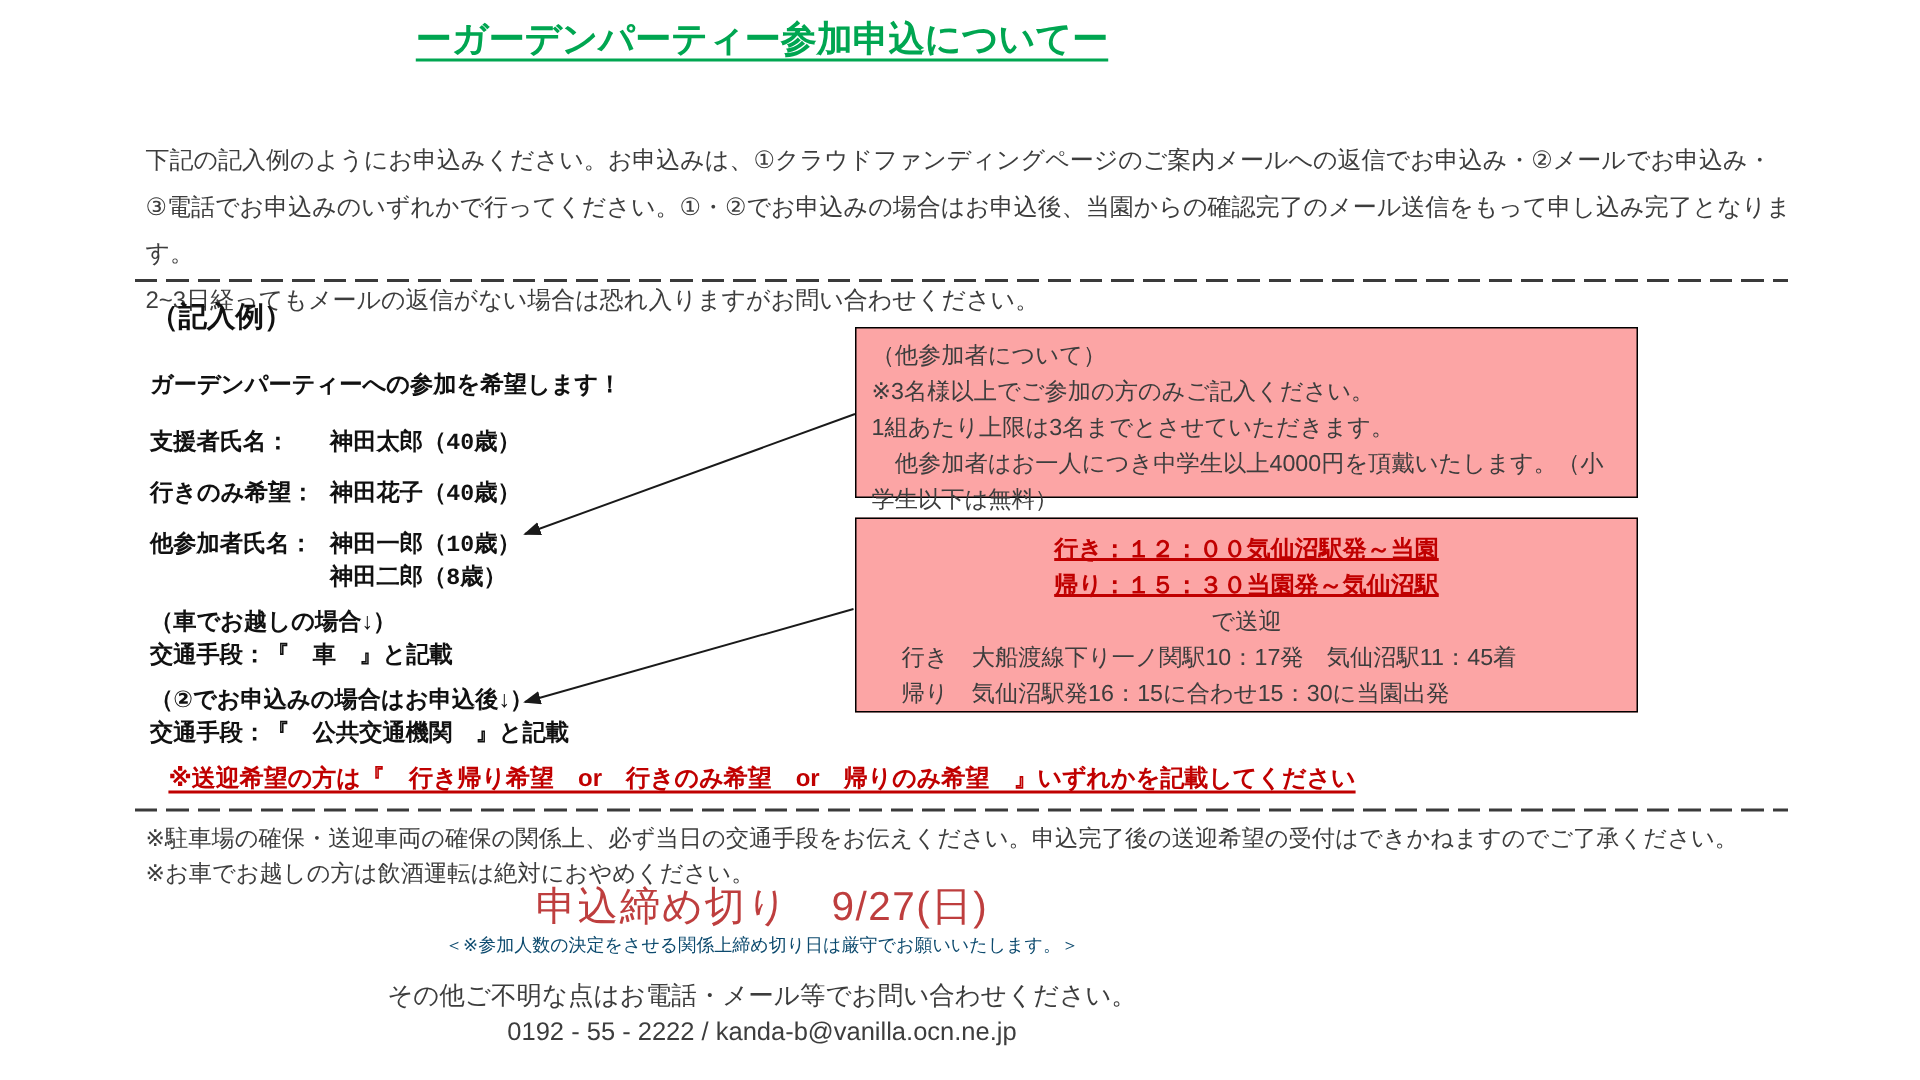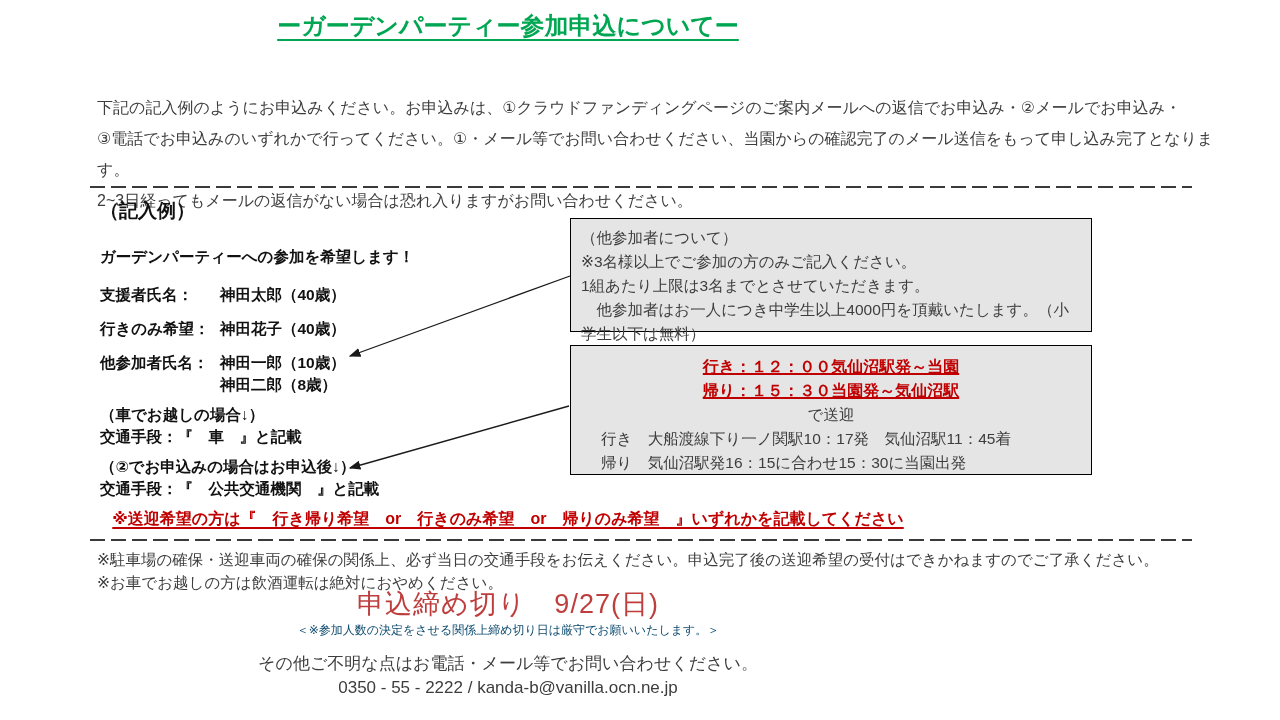--- a/index.html
+++ b/index.html
@@ -15,24 +15,24 @@
   }
   .intro{left:97px;top:92px;width:1125px;font-size:16px;line-height:31px;color:#3d3d3d;}
   .divider{
     left:90px;width:1102px;height:2px;
     background:repeating-linear-gradient(to right,#3a3a3a 0 15px,transparent 15px 21px);
   }
   .divider1{top:186px;}
   .divider2{top:539px;}
   .example-heading{left:100px;top:198px;font-size:19px;font-weight:bold;color:#111;}
   .ex{font-size:15.5px;font-weight:bold;color:#111;line-height:22px;}
-  .row{display:flex;}
+  .row{display:flex;font-family:Liberation Mono, monospace;}
   .row .lbl{min-width:120px;}
   .box{
-    border:1.5px solid #000;background:#e5e5e5;font-size:15.5px;color:#3d3d3d;
+    border:1.5px solid #000;background:#fca5a5;font-size:15.5px;color:#3d3d3d;
     box-sizing:border-box;
   }
   .box1{left:570px;top:218px;width:522px;height:114px;padding:7px 10px;line-height:24px;}
   .box2{left:570px;top:345px;width:522px;height:130px;padding:9px 8px;line-height:24px;}
   .box2 .red-head{
     text-align:center;color:#C00000;font-weight:bold;font-size:16px;
     text-decoration:underline;text-decoration-thickness:1.5px;
   }
   .box2 .mid{text-align:center;color:#3d3d3d;}
   .box2 .detail{padding-left:22px;color:#3d3d3d;}
@@ -49,21 +49,21 @@
 </style>
 </head>
 <body>
 
 <div class="canvas">
 
   <div class="abs center page-title">ーガーデンパーティー参加申込についてー</div>
 
   <div class="abs intro">
     <div>下記の記入例のようにお申込みください。お申込みは、①クラウドファンディングページのご案内メールへの返信でお申込み・②メールでお申込み・</div>
-    <div>③電話でお申込みのいずれかで行ってください。①・メール等でお問い合わせください、当園からの確認完了のメール送信をもって申し込み完了となります。</div>
+    <div>③電話でお申込みのいずれかで行ってください。①・②でお申込みの場合はお申込後、当園からの確認完了のメール送信をもって申し込み完了となります。</div>
     <div>2~3日経ってもメールの返信がない場合は恐れ入りますがお問い合わせください。</div>
   </div>
 
   <div class="abs divider divider1"></div>
   <div class="abs divider divider2"></div>
 
   <div class="abs example-heading">（記入例）</div>
 
   <div class="abs ex" style="left:100px;top:246px;">ガーデンパーティーへの参加を希望します！</div>
 
@@ -124,15 +124,15 @@
 
   <div class="abs notes">
     <div>※駐車場の確保・送迎車両の確保の関係上、必ず当日の交通手段をお伝えください。申込完了後の送迎希望の受付はできかねますのでご了承ください。</div>
     <div>※お車でお越しの方は飲酒運転は絶対におやめください。</div>
   </div>
 
   <div class="abs center deadline">申込締め切り　9/27(日)</div>
   <div class="abs center deadline-note">＜※参加人数の決定をさせる関係上締め切り日は厳守でお願いいたします。＞</div>
 
   <div class="abs center contact1">その他ご不明な点はお電話・メール等でお問い合わせください。</div>
-  <div class="abs center contact2">0350 - 55 - 2222 / kanda-b@vanilla.ocn.ne.jp</div>
+  <div class="abs center contact2">0192 - 55 - 2222 / kanda-b@vanilla.ocn.ne.jp</div>
 
 </div>
 
 </body></html>

